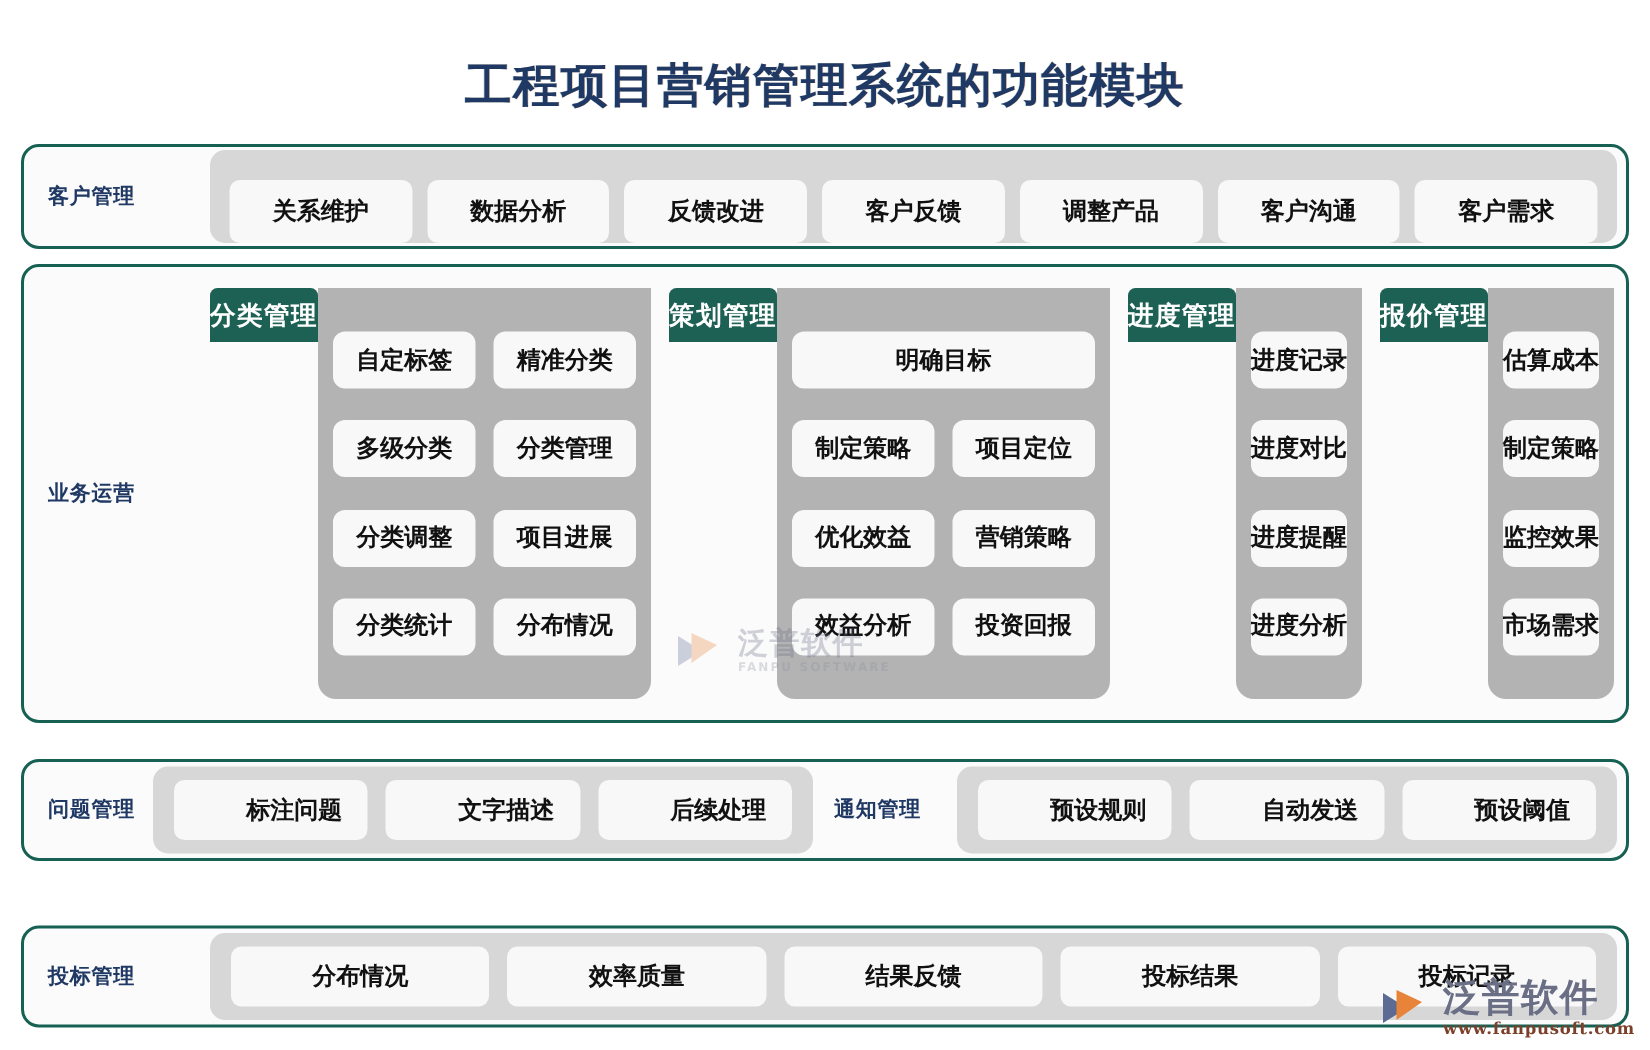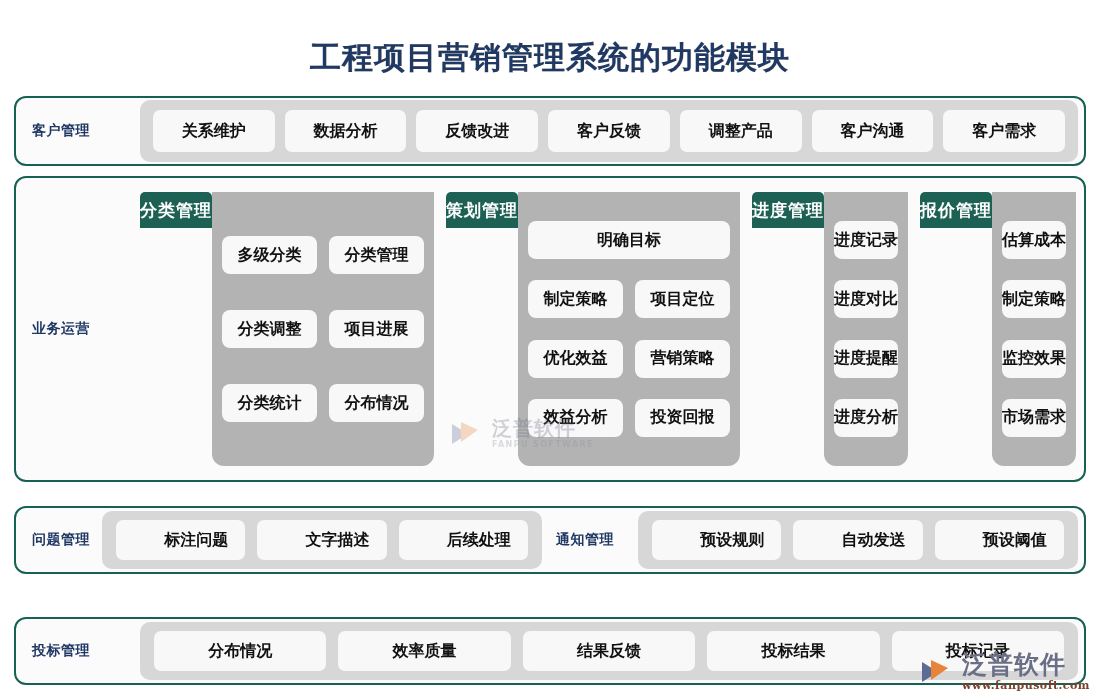--- a/index.html
+++ b/index.html
@@ -78,20 +78,21 @@
     align-items: center;
     padding-left: 16px;
   }
   #panel-customer .panel-label { width: 108px; flex: 0 0 108px; }
   #panel-customer .tray {
     flex: 1;
     height: 62px;
     margin-right: 6px;
     padding: 0 8px;
     justify-content: space-between;
+    align-items: flex-end;
   }
   #panel-customer .pill {
     height: 42px;
     flex: 1 1 0;
     margin: 0 5px;
   }
 
   
   #panel-business {
     top: 176px;
@@ -269,20 +270,24 @@
 </div>
 
 <div class="panel" id="panel-business">
   <div class="panel-label">业务运营</div>
   <div class="biz-columns">
 
     <div class="biz-col w2">
       <div class="col-header">分类管理</div>
       <div class="col-body">
         <div class="col-row">
+          <div class="pill">自定标签</div>
+          <div class="pill">精准分类</div>
+        </div>
+        <div class="col-row">
           <div class="pill">多级分类</div>
           <div class="pill">分类管理</div>
         </div>
         <div class="col-row">
           <div class="pill">分类调整</div>
           <div class="pill">项目进展</div>
         </div>
         <div class="col-row">
           <div class="pill">分类统计</div>
           <div class="pill">分布情况</div>

